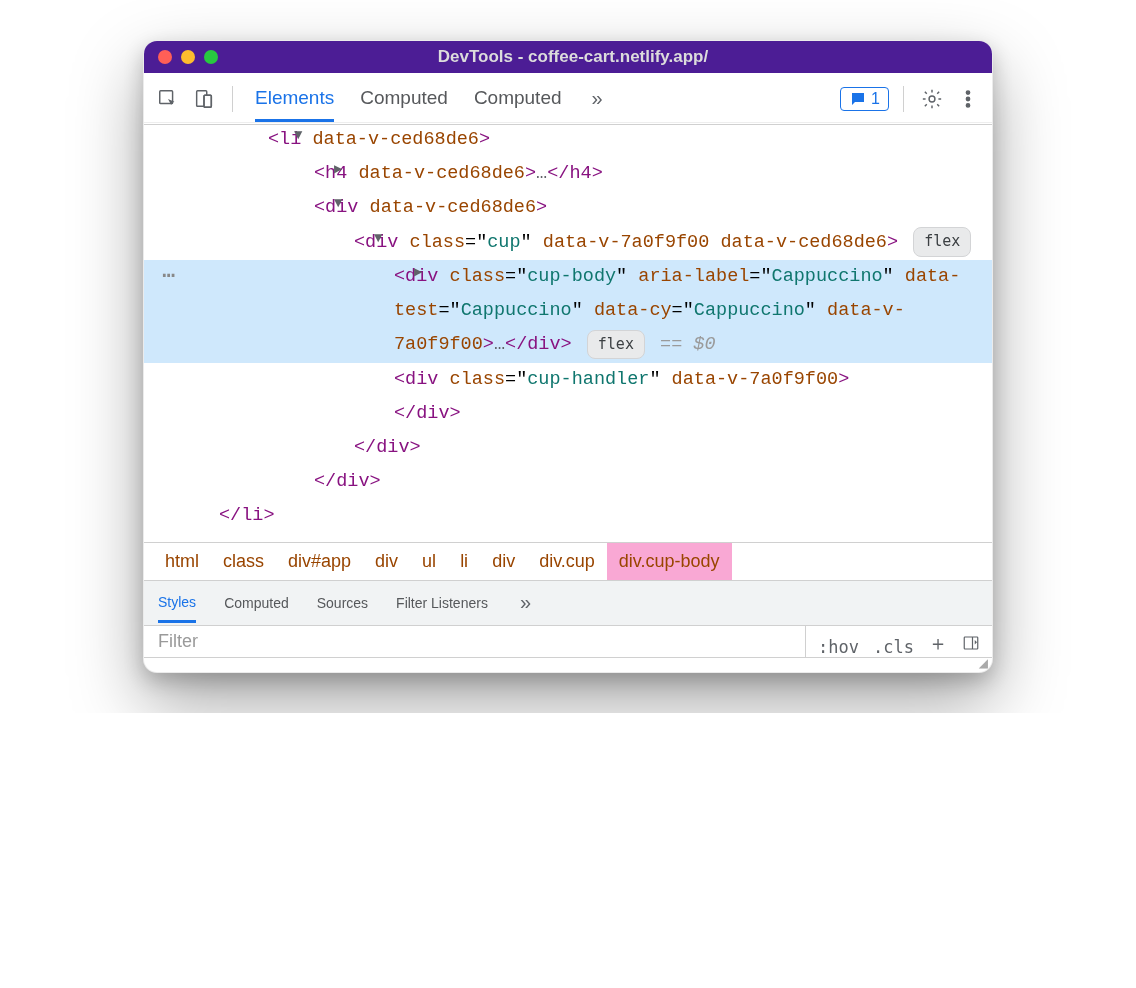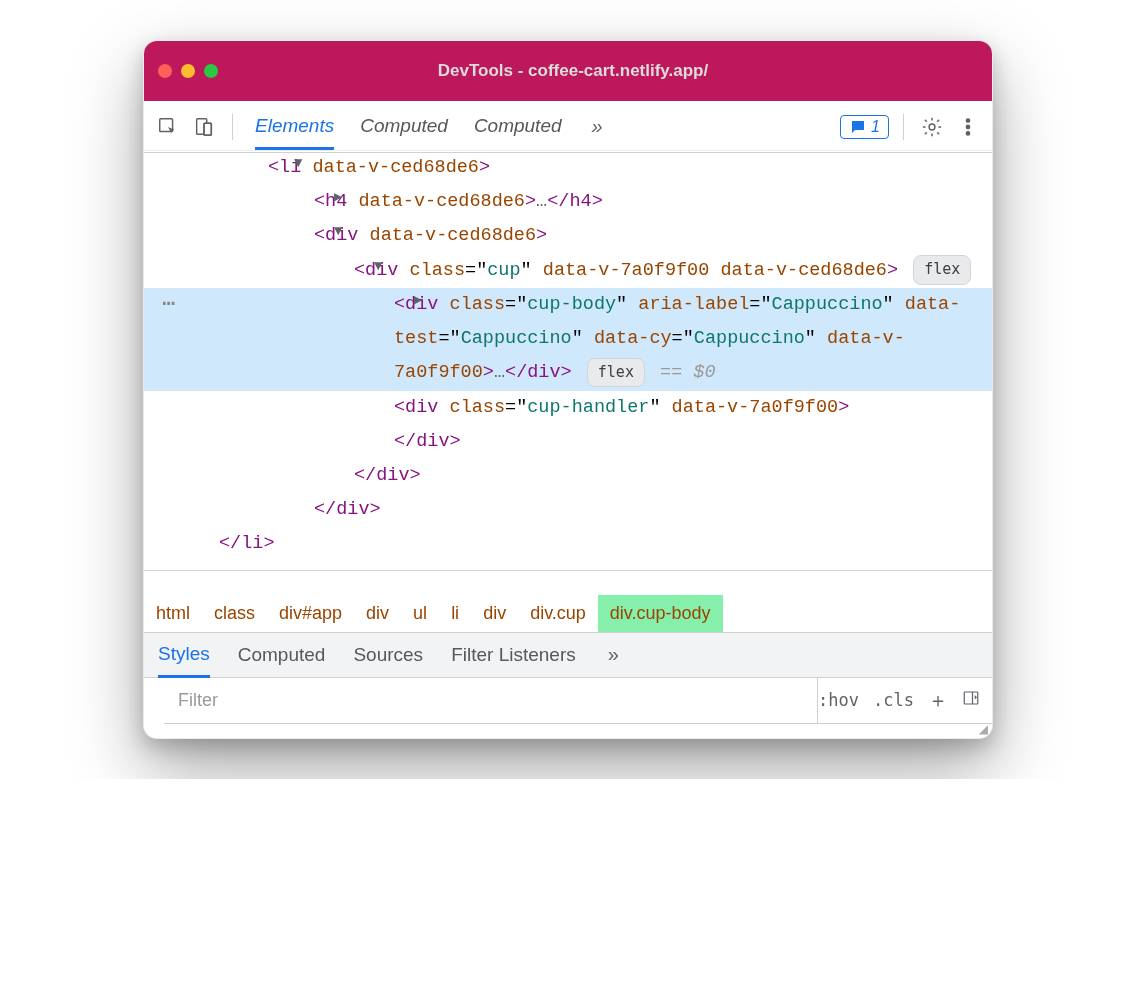--- a/index.html
+++ b/index.html
@@ -13,22 +13,22 @@
   }
   .window {
     width: 850px;
     border-radius: 14px;
     overflow: hidden;
     box-shadow: 0 30px 70px rgba(0,0,0,0.35), 0 8px 20px rgba(0,0,0,0.2);
     background: #fff;
     border: 1px solid rgba(0,0,0,0.08);
   }
   .titlebar {
-    background: #be185d;
-    height: 60px;
+    background: #4c1d95;
+    height: 32px;
     display: flex;
     align-items: center;
     padding: 0 14px;
     gap: 10px;
   }
   .tb-dots { display: flex; gap: 9px; }
   .dot { width: 14px; height: 14px; border-radius: 50%; }
   .dot.red { background: #ff5f57; }
   .dot.yellow { background: #febc2e; }
   .dot.green { background: #28c840; }
@@ -41,21 +41,20 @@
     margin-left: -60px;
   }
   .toolbar {
     height: 52px;
     display: flex;
     align-items: center;
     padding: 0 10px;
     border-bottom: 1px solid #d0d0d0;
     color: #5f6368;
     gap: 8px;
-    font-style: italic;
   }
   .tool-icon {
     width: 28px; height: 28px;
     display: flex; align-items: center; justify-content: center;
     color: #5f6368;
     cursor: pointer;
   }
   .tool-icon svg { width: 22px; height: 22px; stroke: currentColor; fill: none; stroke-width: 1.6; }
   .vsep { width: 1px; height: 26px; background: #d0d0d0; margin: 0 6px; }
   .main-tabs { display: flex; align-items: center; gap: 26px; margin-left: 8px; flex:1; }
@@ -133,75 +132,76 @@
     position: absolute;
     left: 18px;
     color: #888;
     font-size: 22px;
     letter-spacing: 1px;
     line-height: 1;
     top: 6px;
   }
   .breadcrumb {
     display: flex;
-    align-items: flex-end;
+    align-items: flex-start;
     border-top: 1px solid #d0d0d0;
     font-size: 18px;
     color: #994500;
     overflow-x: auto;
+    padding-left: 9px;
   }
   .crumb {
     padding: 8px 12px;
     cursor: pointer;
     white-space: nowrap;
   }
-  .crumb.active { background: #86efac; margin-top: 24px; }
+  .crumb.active { background: #f9a8d4; }
   .styles-tabs {
     display: flex;
     align-items: center;
     border-top: 1px solid #d0d0d0;
     border-bottom: 1px solid #d0d0d0;
     background: #f1f3f4;
     gap: 28px;
     padding: 0 14px;
     height: 46px;
   }
-  .styles-tab { font-size: 19px; color: #56585b; cursor: pointer; }
+  .styles-tab { font-size: 14px; color: #56585b; cursor: pointer; }
   .styles-tab.active {
     color: #1a73e8;
     border-bottom: 3px solid #1a73e8;
     padding-bottom: 10px; margin-bottom: -12px;
   }
   .filter-bar {
     display: flex;
     align-items: center;
-    height: 46px;
+    height: 32px;
     border-bottom: 1px solid #d0d0d0;
-    margin-left: 20px;
   }
   .filter-input {
     flex: 1;
     border: none;
     padding: 0 14px;
     font-size: 18px;
     color: #888;
     outline: none;
     height: 100%;
   }
   .filter-input::placeholder { color: #9a9a9a; }
   .filter-right {
     display: flex;
-    align-items: center;
+    align-items: flex-end;
     gap: 14px;
     padding-right: 12px;
     font-family: Menlo, monospace;
     font-size: 17px;
     color: #5f6368;
     border-left: 1px solid #d0d0d0;
     height: 100%;
+    padding-left: 12px;
   }
   .plus-btn, .panel-btn { cursor: pointer; font-size: 20px; }
   .panel-btn svg { width: 18px; height: 18px; fill: none; stroke: #5f6368; stroke-width: 1.6;}
   .resize-corner {
     text-align: right;
     height: 14px;
     padding-right: 4px;
     color: #aaa;
     font-size: 12px;
     line-height: 10px;

